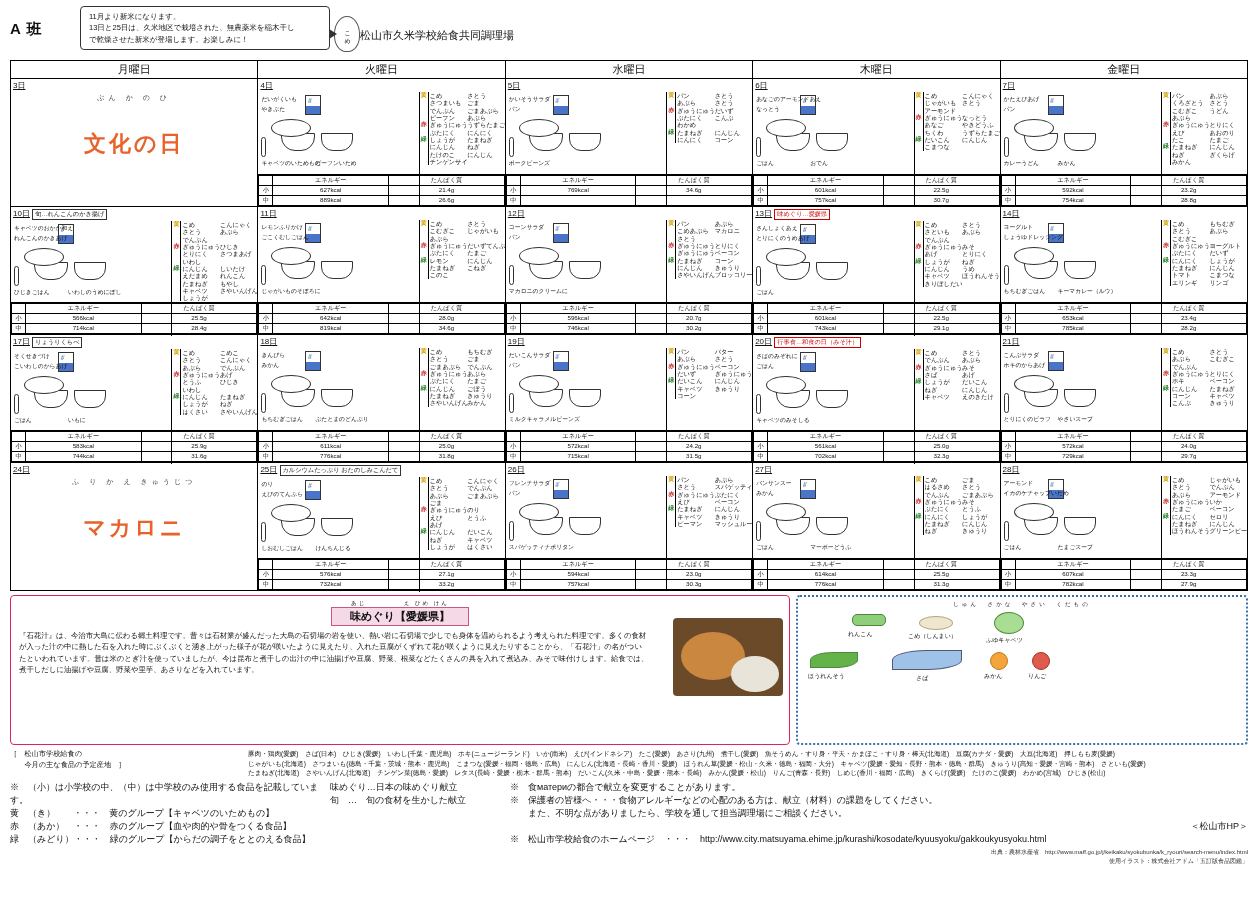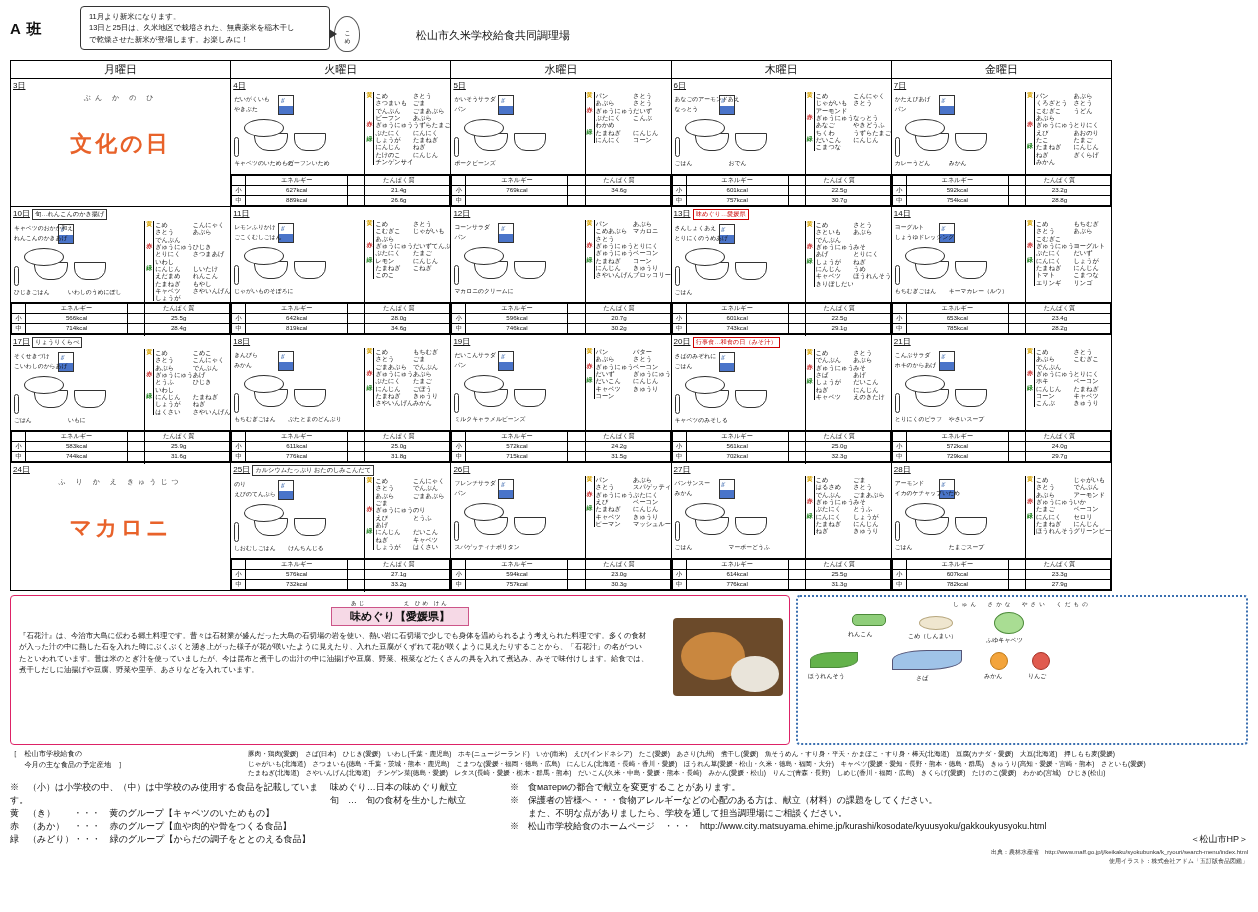--- a/index.html
+++ b/index.html
@@ -23,24 +23,24 @@
   }
   .notebubble:after{
     content:""; position:absolute; right:-8px; top:22px;
     border-top:5px solid transparent; border-bottom:5px solid transparent;
     border-left:8px solid #333;
   }
   .bubble-char { width:26px; height:36px; margin-top:10px; margin-left:4px;
     border:1px solid #555; border-radius:50% 50% 45% 45%; font-size:6px;
     display:flex; align-items:center; justify-content:center; writing-mode:vertical-rl;}
   .maintitle { flex:1; text-align:center; font-size:25px; font-weight:bold; letter-spacing:2px; padding-top:8px;}
-  .orgname { width:210px; text-align:right; font-size:11px; padding-top:22px;}
+  .orgname { width:210px; font-size:11px; padding-top:22px;}
 
   
-  table.cal { border-collapse: collapse; width:1102px; table-layout:fixed; }
+  table.cal { border-collapse: collapse; width:1238px; table-layout:fixed; }
   table.cal th, table.cal td { border:1px solid #000; vertical-align:top; }
   table.cal th.dow { font-size:11px; height:14px; font-weight:normal; }
   td.daycell { height:128px; padding:0; position:relative; }
   .daynum { font-size:8px; padding:1px 2px; font-weight:normal; }
   .daynum .u { text-decoration:underline; }
 
   .cellbody { display:flex; height:calc(100% - 12px); }
   .artcol { flex:1; position:relative; padding:1px; }
   .ingcol { width:86px; border-left:1px solid #000; padding:0; font-size:6.2px; line-height:1.18;}
   .ingrow { display:flex; }
@@ -1530,22 +1530,22 @@
       <div>緑　（みどり）・・・　緑のグループ【からだの調子をととのえる食品】</div>
     </div>
     <div class="c2">
       <div>味めぐり…日本の味めぐり献立</div>
       <div>旬　…　旬の食材を生かした献立</div>
     </div>
     <div class="c3">
       <div>※　食материの都合で献立を変更することがあります。</div>
       <div>※　保護者の皆様へ・・・食物アレルギーなどの心配のある方は、献立（材料）の課題をしてください。</div>
       <div>　　また、不明な点がありましたら、学校を通して担当調理場にご相談ください。</div>
+      <div style="text-align:right;">＜松山市HP＞</div>
       <div>※　松山市学校給食のホームページ　・・・　http://www.city.matsuyama.ehime.jp/kurashi/kosodate/kyuusyoku/gakkoukyusyoku.html</div>
-      <div style="text-align:right;">＜松山市HP＞</div>
     </div>
   </div>
 
   <div class="credit">
     <div>出典：農林水産省　http://www.maff.go.jp/j/keikaku/syokubunka/k_ryouri/search-menu/index.html</div>
     <div>使用イラスト：株式会社アドム「五訂版食品図鑑」</div>
   </div>
 
 </div>
 

